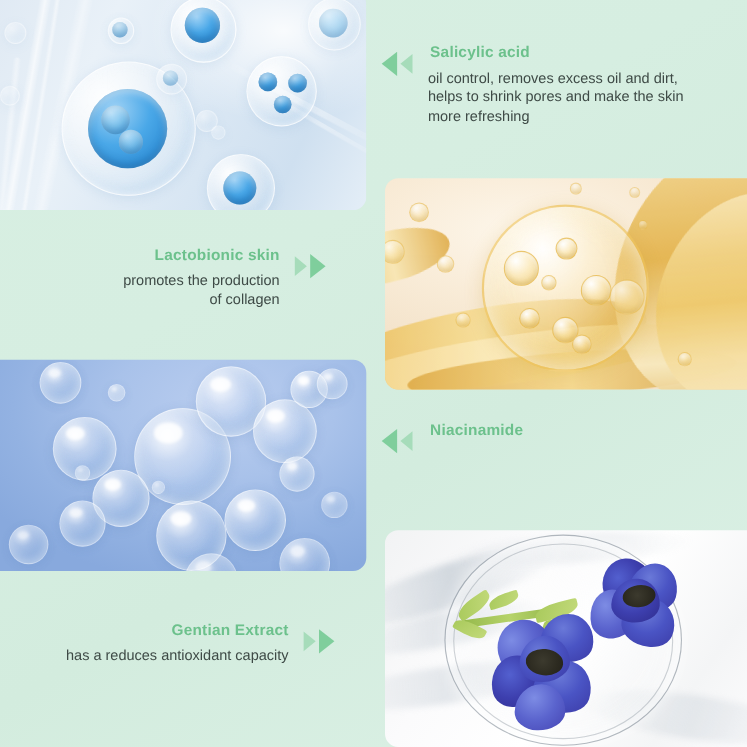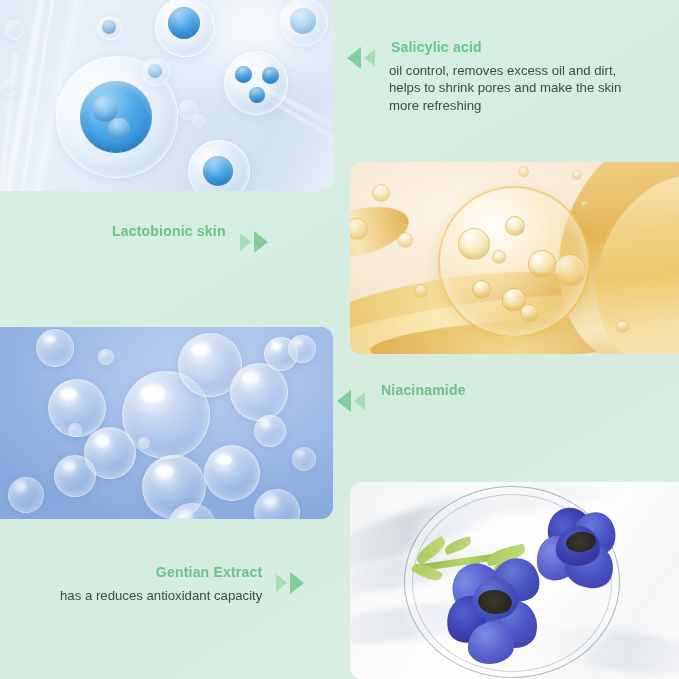--- a/index.html
+++ b/index.html
@@ -229,21 +229,21 @@
   .body-text {
     font-size: 13.2px;
     line-height: 1.34;
     color: #3e4a46;
     margin: 0;
     white-space: pre-line;
   }
 
   #block-salicylic   { left: 345px; top: 40px; }
   #block-lactobionic { left: 112px; top: 224px; }
-  #block-niacinamide { left: 335px; top: 383px; }
+  #block-niacinamide { left: 345px; top: 383px; }
   #block-gentian     { left: 60px;  top: 565px; }
 
   #block-salicylic .heading,
   #block-niacinamide .heading { margin-left: 2px; }
 </style>
 </head>
 <body>
 
 <div id="infographic">
 
@@ -405,20 +405,22 @@
 
   <div class="block right-arrow" id="block-lactobionic">
     <span class="arrow">
       <svg viewBox="0 0 34 26" aria-hidden="true">
         <path d="M18 2 L18 24 L32 13 Z" fill="#7fce9c"></path>
         <path d="M4 4 L4 22 L15 13 Z" fill="#a6dcba"></path>
       </svg>
     </span>
     <div class="texts">
       <p class="heading">Lactobionic skin</p>
+      <p class="body-text">promotes the production
+of collagen</p>
     </div>
   </div>
 
   <div class="block left-arrow" id="block-niacinamide">
     <span class="arrow">
       <svg viewBox="0 0 34 26" aria-hidden="true">
         <path d="M16 2 L16 24 L2 13 Z" fill="#7fce9c"></path>
         <path d="M30 4 L30 22 L19 13 Z" fill="#a6dcba"></path>
       </svg>
     </span>

